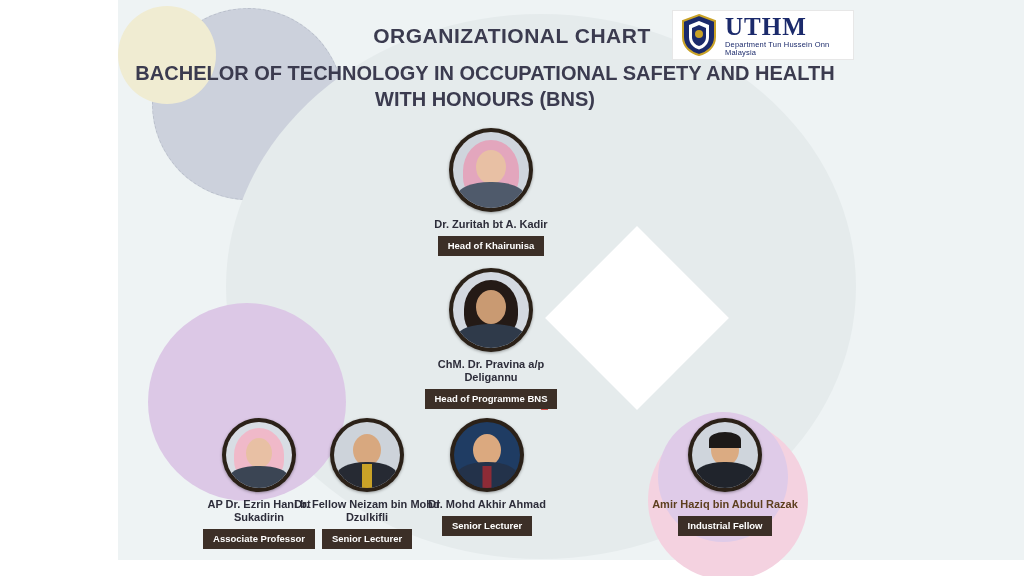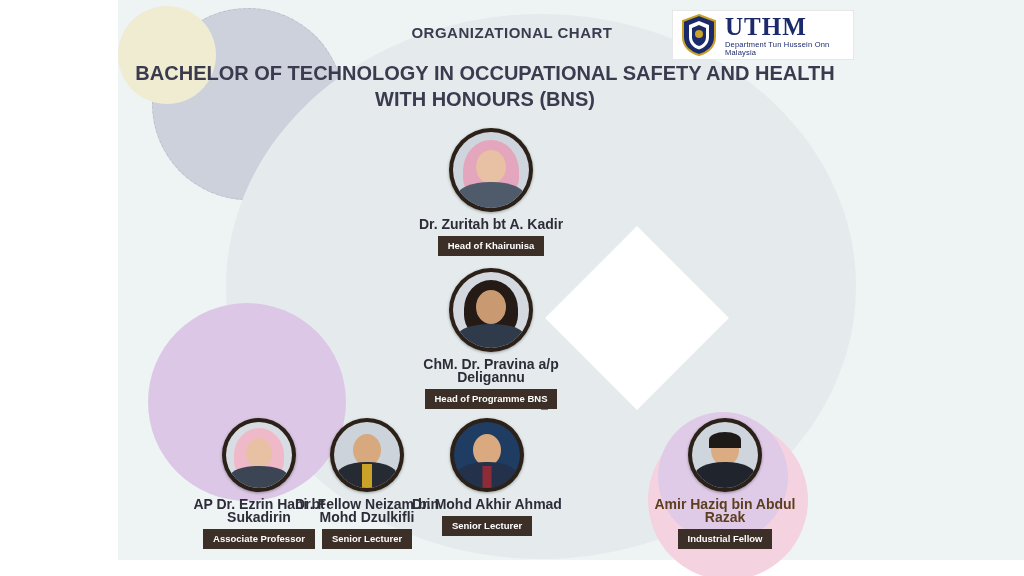--- a/index.html
+++ b/index.html
@@ -95,21 +95,21 @@
     background: #d9534f;
   }
 
   
   .chart-title {
     position: absolute;
     left: 0;
     top: 24px;
     width: 1024px;
     text-align: center;
-    font-size: 15px;
+    font-size: 21px;
     font-weight: bold;
     letter-spacing: 0.5px;
     color: #3b3b4f;
   }
   .program-title {
     position: absolute;
     left: 130px;
     top: 60px;
     width: 710px;
     text-align: center;
@@ -198,21 +198,21 @@
     border-radius: 48% 48% 0 0;
   }
   .ph-hijab {
     position: absolute;
     left: 50%;
     transform: translateX(-50%);
     border-radius: 50% 50% 40% 40%;
   }
   .person-name {
     margin-top: 6px;
-    font-size: 14px;
+    font-size: 11px;
     font-weight: bold;
     color: #2d2d3a;
     line-height: 13px;
   }
   .person-name.accent {
     color: #5d3f1f;
   }
   .role-badge {
     display: inline-block;
     margin-top: 5px;

